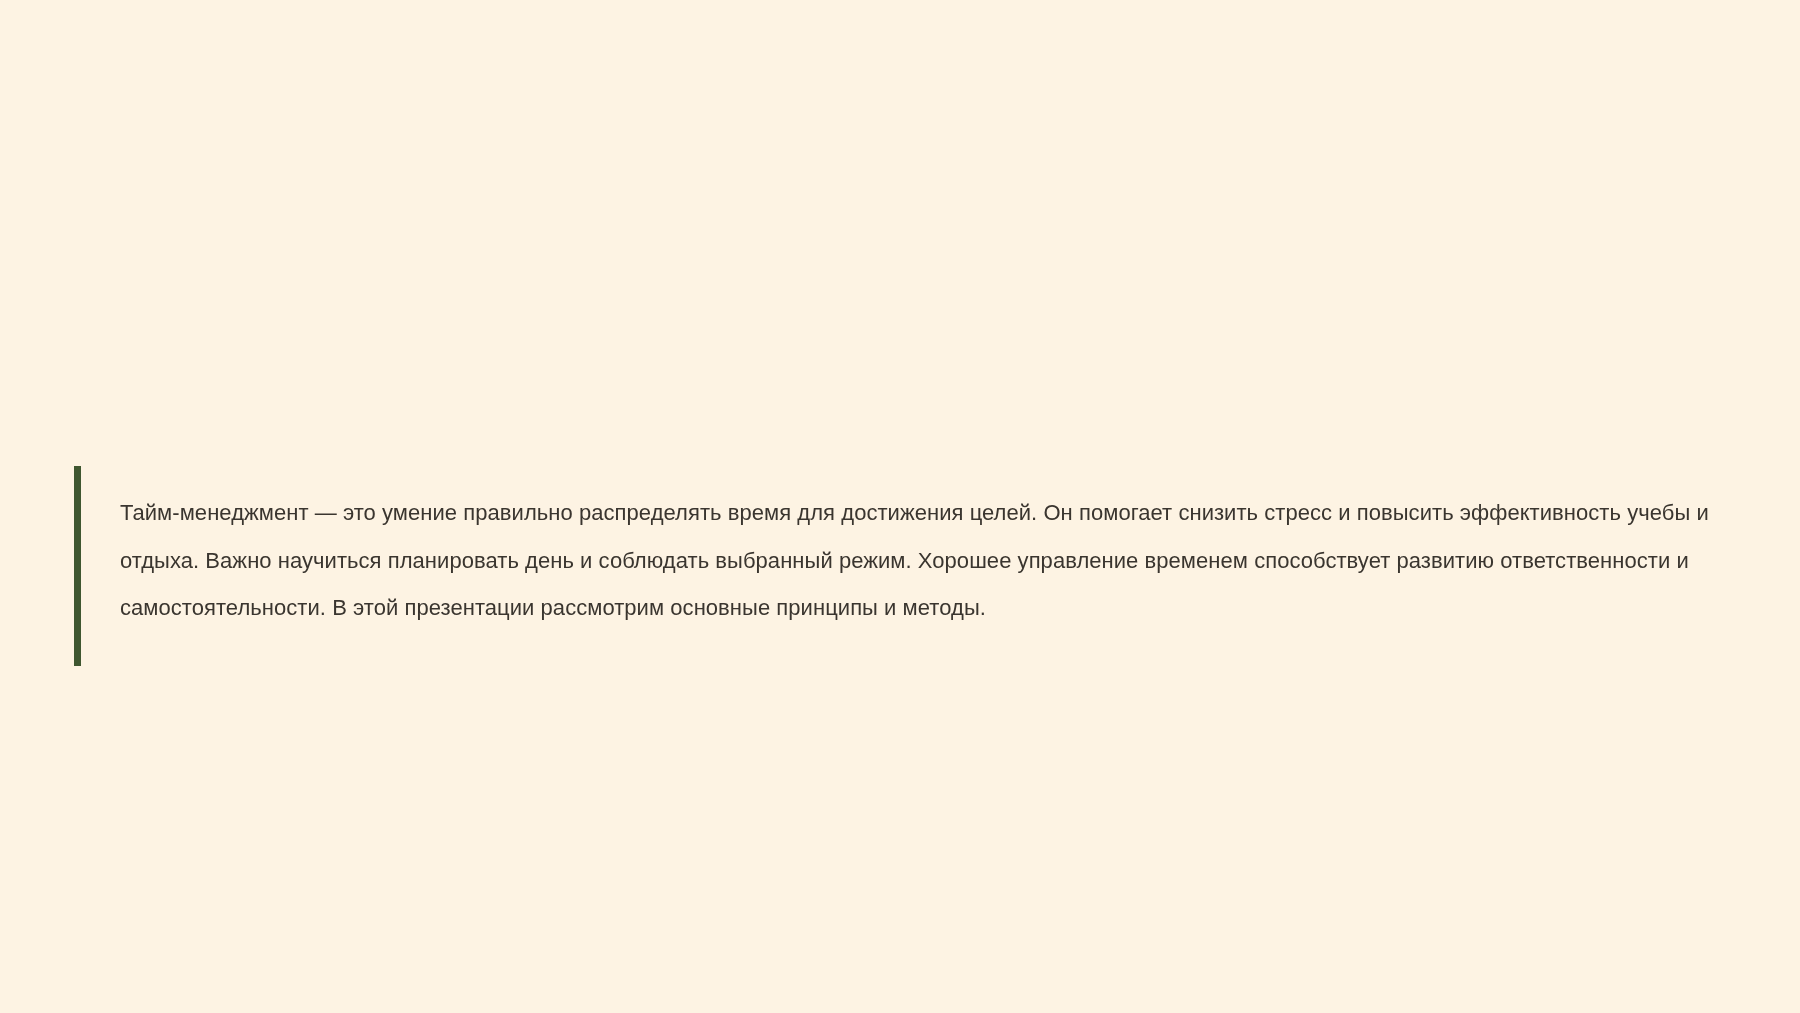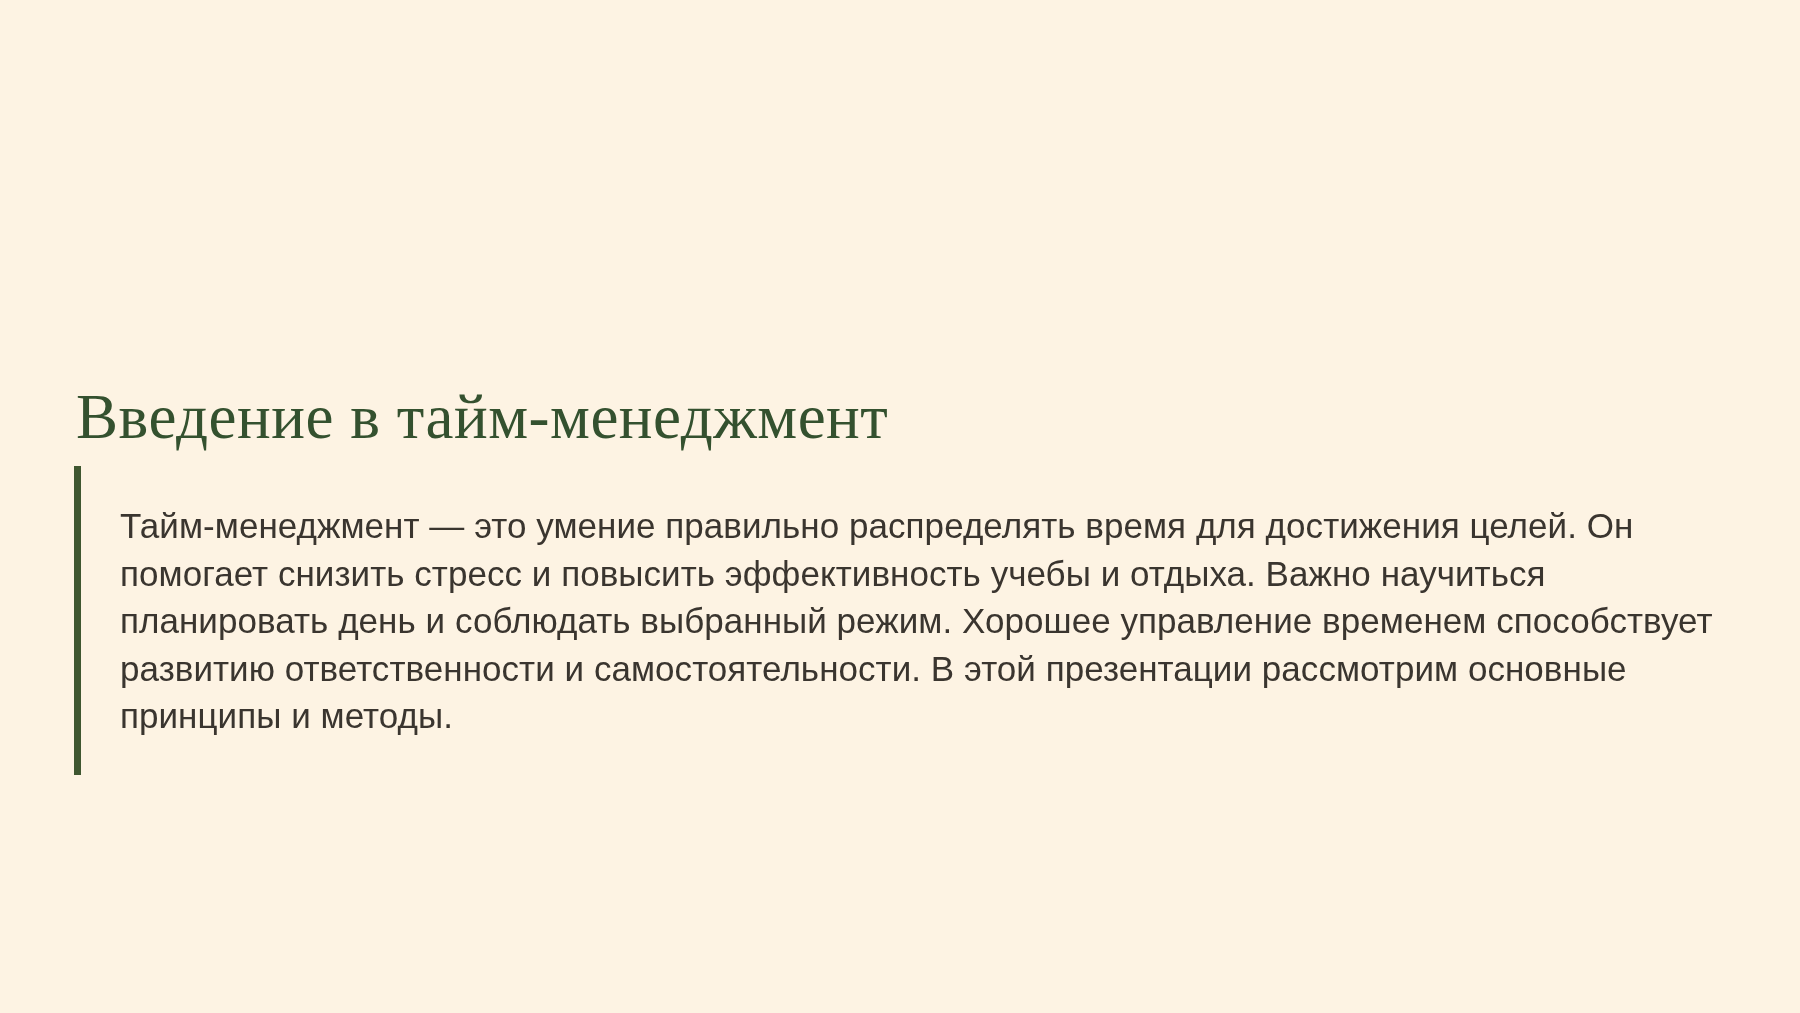--- a/index.html
+++ b/index.html
@@ -44,34 +44,33 @@
     width: 7px;
     min-height: 200px;
     background: #3f5630;
     flex: 0 0 auto;
     border-radius: 0;
   }
   .body-text {
     flex: 1 1 auto;
     margin-left: 39px;
     font-family: "Liberation Sans", "DejaVu Sans", sans-serif;
-    font-size: 35px;
+    font-size: 22px;
     line-height: 47.5px;
     color: #3a352f;
     text-align: left;
     font-weight: 400;
     padding-top: 1px;
     letter-spacing: 0.05px;
   }
 </style>
 </head>
 <body>
 
 <div id="slide" style="background: rgb(253, 243, 227);">
 
-  <h1 class="slide-title" style="color: rgb(52, 81, 47);">Введение в тайм-менеджмент</h1>
 
   <div class="body-block">
     <div class="accent-bar" style="background: rgb(63, 86, 48);"></div>
     <p class="body-text" style="color: rgb(58, 53, 47);">Тайм-менеджмент — это умение правильно распределять время для достижения целей. Он помогает снизить стресс и повысить эффективность учебы и отдыха. Важно научиться планировать день и соблюдать выбранный режим. Хорошее управление временем способствует развитию ответственности и самостоятельности. В этой презентации рассмотрим основные принципы и методы.</p>
   </div>
 
 </div>
 
 </body></html>

